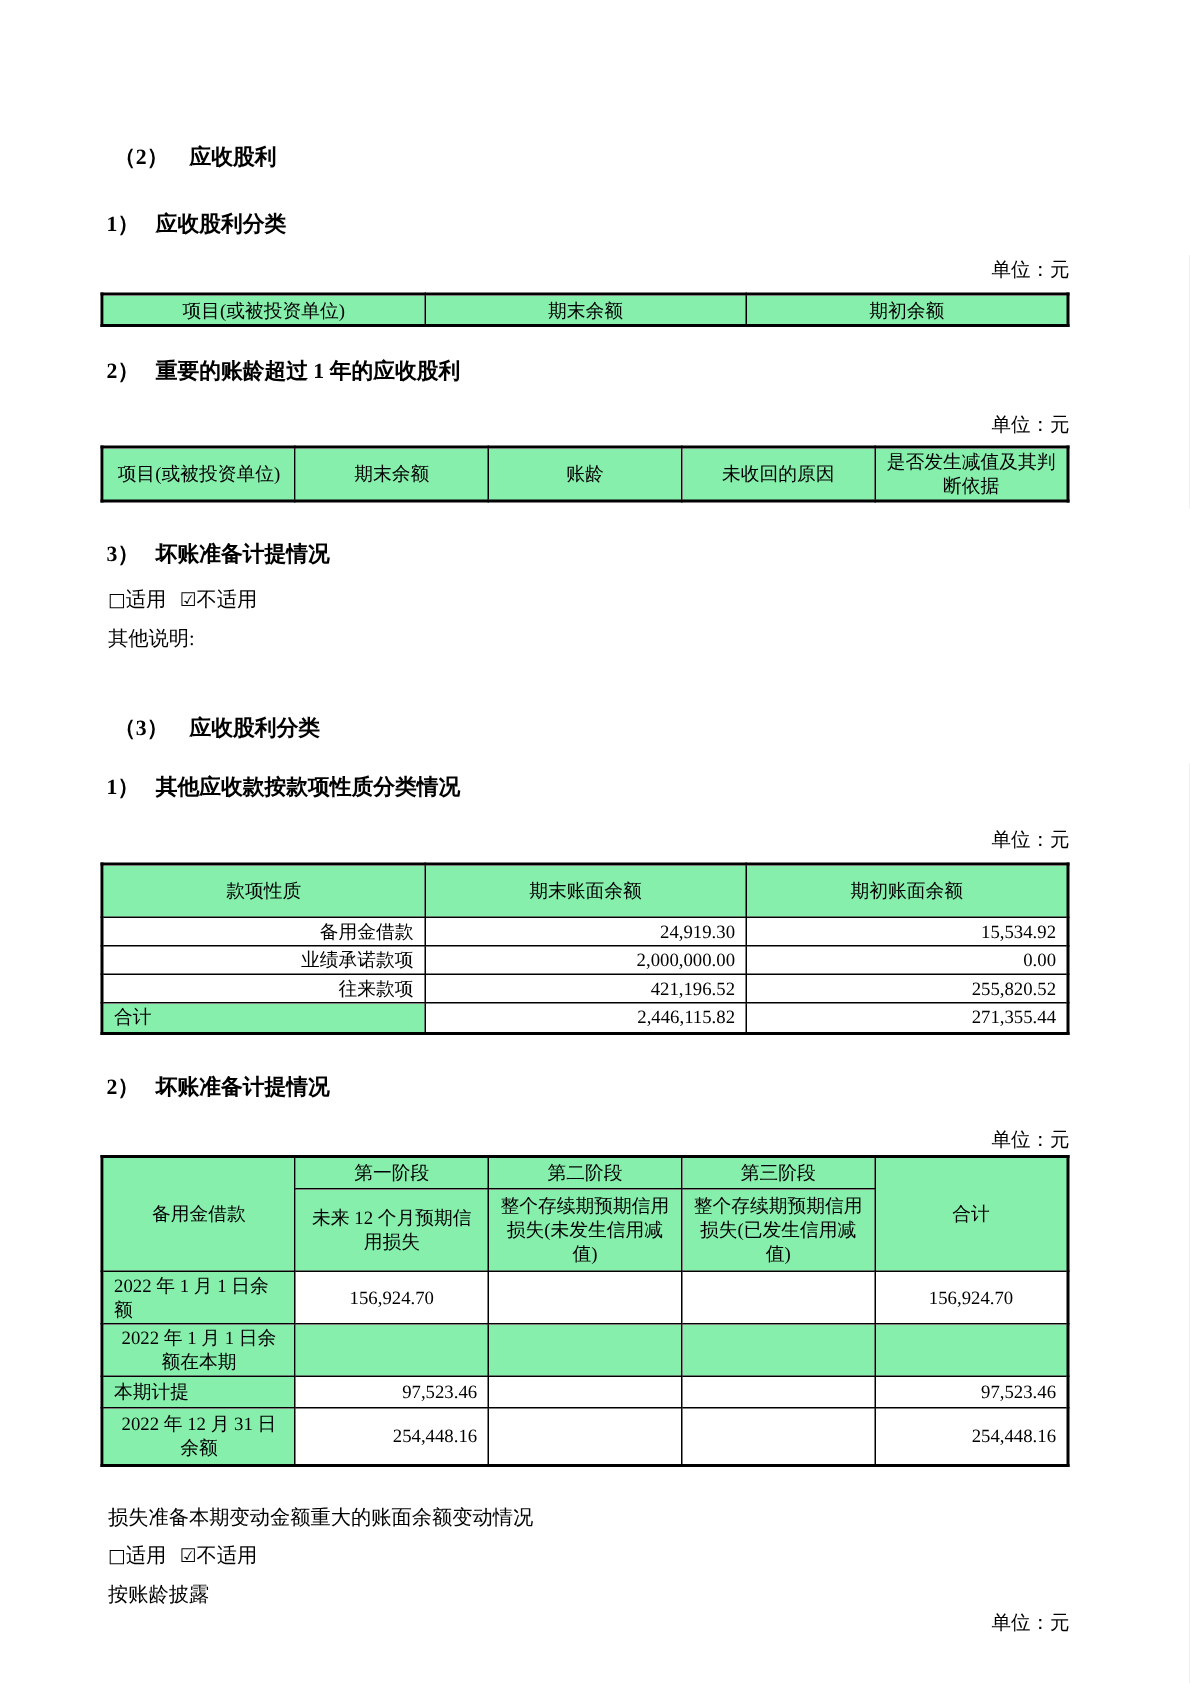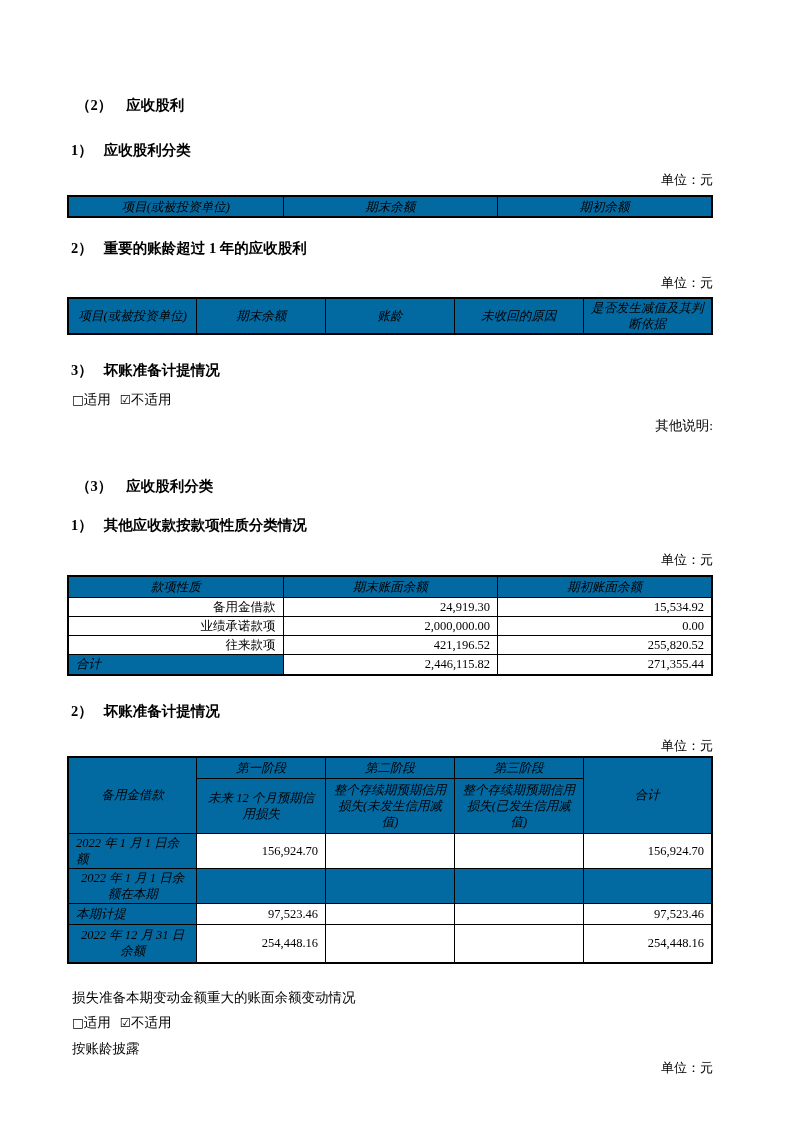--- a/index.html
+++ b/index.html
@@ -50,53 +50,53 @@
   }
   th, td {
     border: 1.5px solid #000;
     font-size: 12.5px;
     font-weight: normal;
     line-height: 16px;
     padding: 1px 7px;
     vertical-align: middle;
     overflow: hidden;
   }
-  .hd  { background: #0369a1; text-align: center; font-style: italic; }
+  .hd  { background: #86efac; text-align: center; }
   .lbl { text-align: right; }
   .numc { text-align: right; }
   
   .mt-sub1   { margin-top: 29px; }
   .mt-unit1  { margin-top: 14px; }
   .mt-tbl1   { margin-top: 8px; }
   .mt-sub2   { margin-top: 22px; }
   .mt-unit2  { margin-top: 19px; }
   .mt-tbl2   { margin-top: 7px; }
   .mt-sub3   { margin-top: 27px; }
   .mt-cbx1   { margin-top: 14px; }
-  .mt-note1  { margin-top: 10px; text-align: right; }
+  .mt-note1  { margin-top: 10px; }
   .mt-major2 { margin-top: 44px; }
   .mt-sub4   { margin-top: 23px; }
   .mt-unit3  { margin-top: 19px; }
   .mt-tbl3   { margin-top: 8px; }
   .mt-sub5   { margin-top: 27px; }
   .mt-unit4  { margin-top: 19px; }
   .mt-tbl4   { margin-top: 3px; }
   .mt-note2  { margin-top: 26px; }
   .mt-cbx2   { margin-top: 9px; }
   .mt-note3  { margin-top: 10px; }
   .mt-unit5  { margin-top: 3px; }
   
   .t1-hrow th { height: 21px; }
   .t2-hrow th { height: 36px; padding: 1px 5px; }
-  .t3-hrow th { height: 21px; }
+  .t3-hrow th { height: 35px; }
   .t3 td { height: 16px; }
   .t3 tr.total-row td { height: 21px; }
   .t4-stagerow th { height: 21px; }
   .t4-subrow th { height: 55px; padding: 1px 5px; }
-  .t4 td.r1 { height: 22px; }
+  .t4 td.r1 { height: 22px; text-align: center; }
   .t4 td.r2 { height: 35px; }
   .t4 td.r3 { height: 21px; }
   .t4 td.r4 { height: 39px; }
 </style>
 </head>
 <body>
 
 <div class="page">
 
   <div class="h-major">

